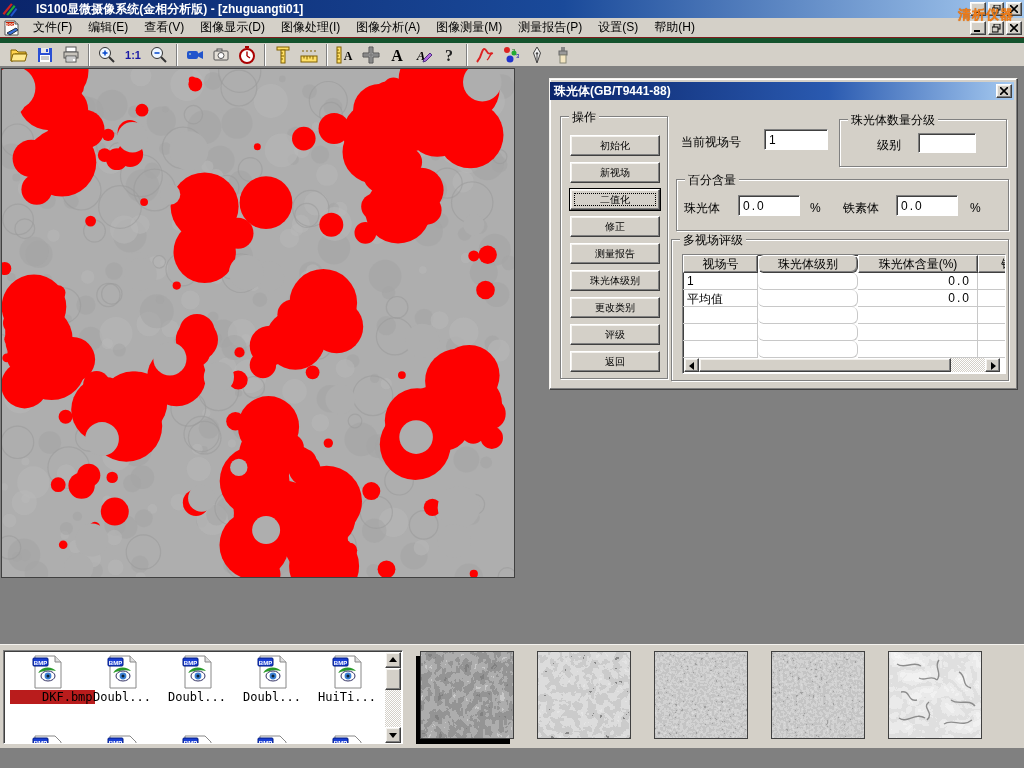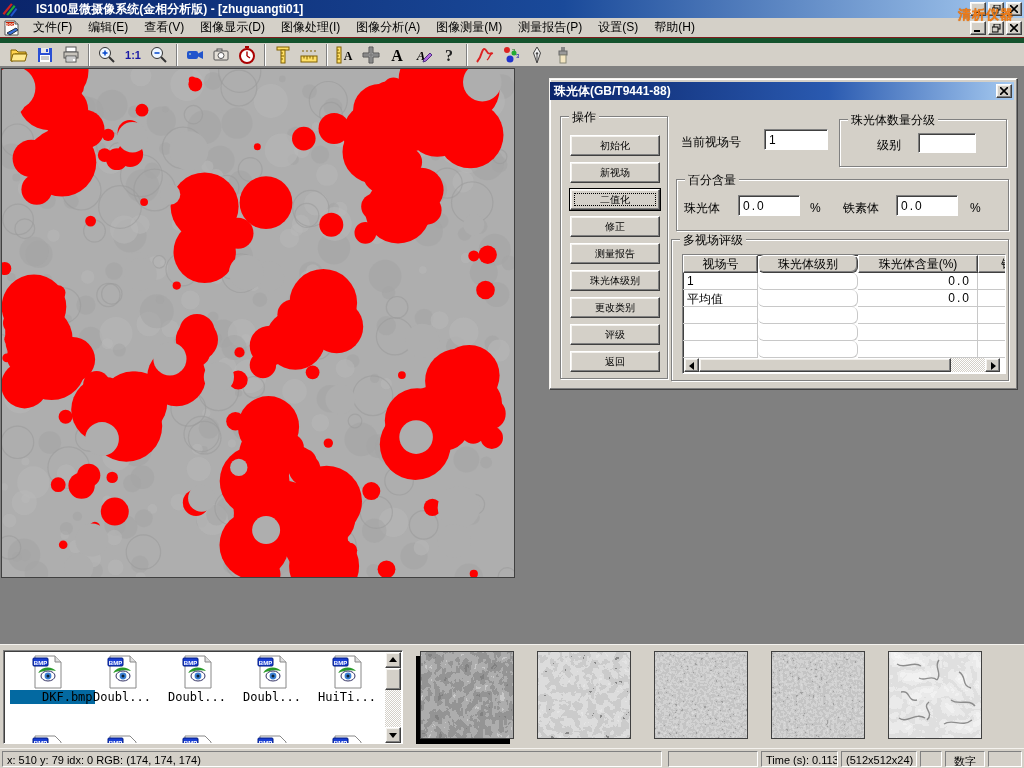--- a/index.html
+++ b/index.html
@@ -82,21 +82,21 @@
 
   
   #filmstrip { position:absolute; left:0; top:644px; width:1024px; height:104px; background:#d4d0c8; border-top:1px solid #f4f2ee; }
   #filepanel { position:absolute; left:3px; top:5px; width:400px; height:94px; background:#fff;
                border:1px solid #808080; border-bottom-color:#fff; border-right-color:#fff;
                box-shadow: inset 1px 1px 0 #404040; overflow:hidden; }
   .fileitem { position:absolute; width:74px; text-align:center; }
   .fileitem svg { display:block; margin:0 auto; }
   .filelabel { font-family:"DejaVu Sans Mono","Liberation Mono",monospace; font-size:12px; margin-top:1px;
                display:inline-block; padding:0 2px; white-space:nowrap; }
-  .sel { background:#0369a1;padding-left:32px; }
+  .sel { background:#b91c1c;padding-left:32px; }
   #fscroll { position:absolute; right:1px; top:1px; width:16px; height:91px; }
   #fscroll .sbtn { width:16px; height:16px; position:absolute; }
   #fs-track { position:absolute; left:0; top:16px; width:16px; height:59px; }
   #fs-thumb { position:absolute; left:0; top:16px; width:16px; height:22px; }
   .thumb { position:absolute; top:6px; width:94px; height:88px; border:1px solid #404040; background:#888; }
   .shadowed { box-shadow:-4px 5px 0 #000; }
 
   
   #statusbar { position:absolute; left:0; top:748px; width:1024px; height:20px; background:#d4d0c8; border-top:1px solid #f4f2ee; }
   .spanel { position:absolute; top:2px; height:16px; border:1px solid #808080; border-bottom-color:#fff; border-right-color:#fff;
@@ -1158,23 +1158,14 @@
             <path d="M40 50c-8 6 6 10-2 18"></path>
             <path d="M62 48c8 6 18-2 24 6"></path>
             <path d="M10 66c8 6 16-6 26 0"></path>
             <path d="M55 72c8-6 18 4 28-4"></path>
             <path d="M30 26c6 4 12-4 18 2"></path>
           </g>
         </svg>
     </div>
   </div>
 
-  <div id="statusbar">
-    <div class="spanel" style="left:2px; width:660px;">x: 510 y: 79 idx: 0 RGB: (174, 174, 174)</div>
-    <div class="spanel" style="left:668px; width:90px;"></div>
-    <div class="spanel" style="left:761px; width:77px;">Time (s): 0.113</div>
-    <div class="spanel" style="left:841px; width:76px;">(512x512x24)</div>
-    <div class="spanel" style="left:920px; width:22px;"></div>
-    <div class="spanel" style="left:945px; width:40px; text-align:center;">数字</div>
-    <div class="spanel" style="left:988px; width:34px;"></div>
-  </div>
 
 </div>
 
 </body></html>

